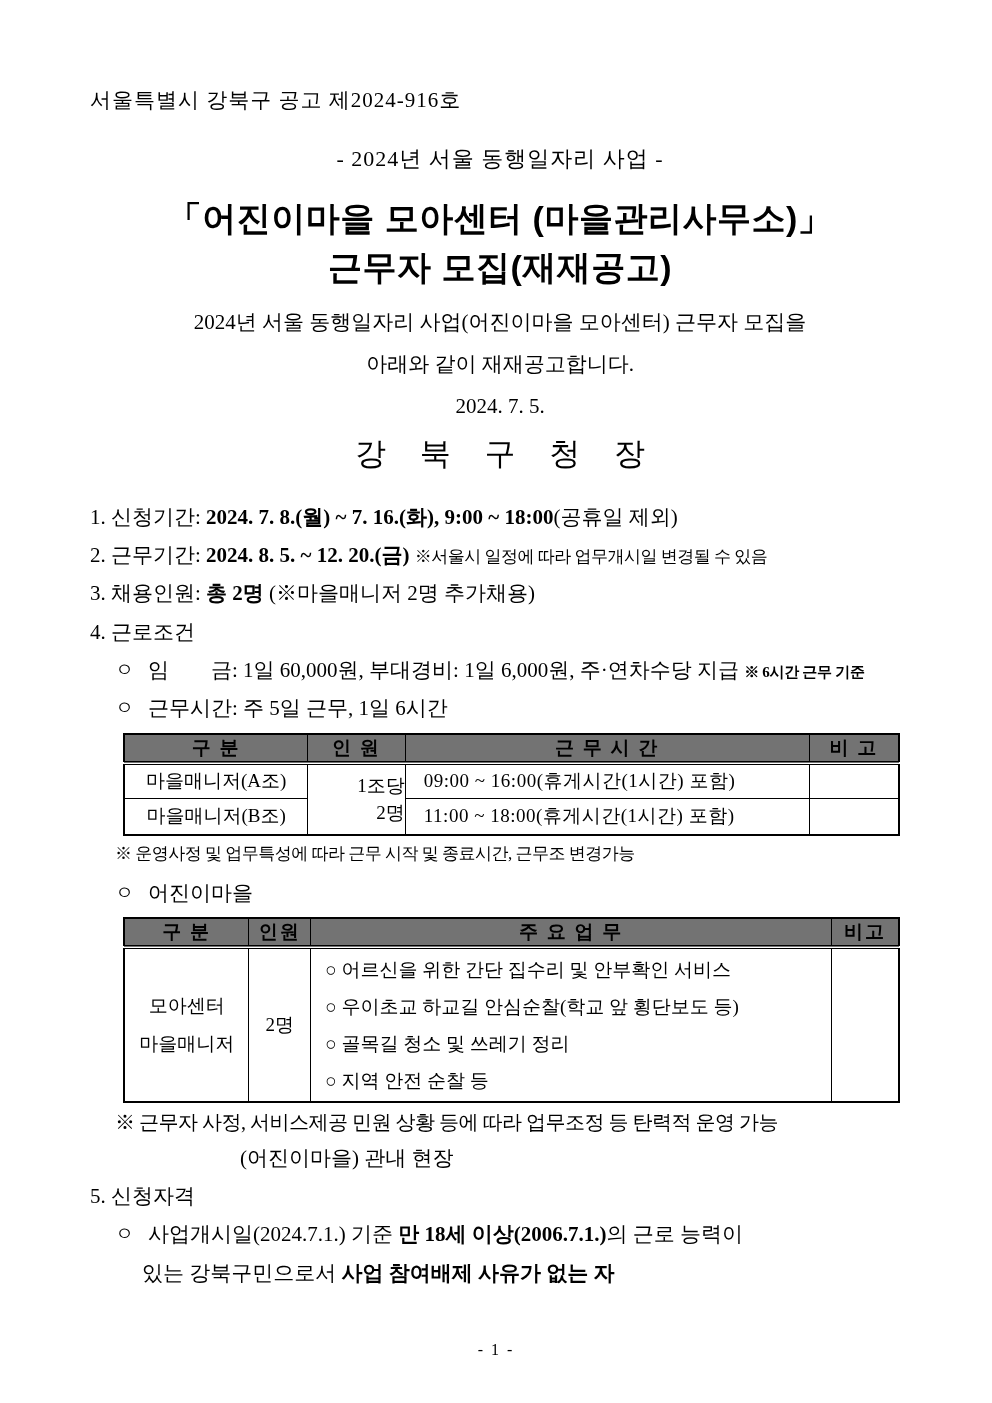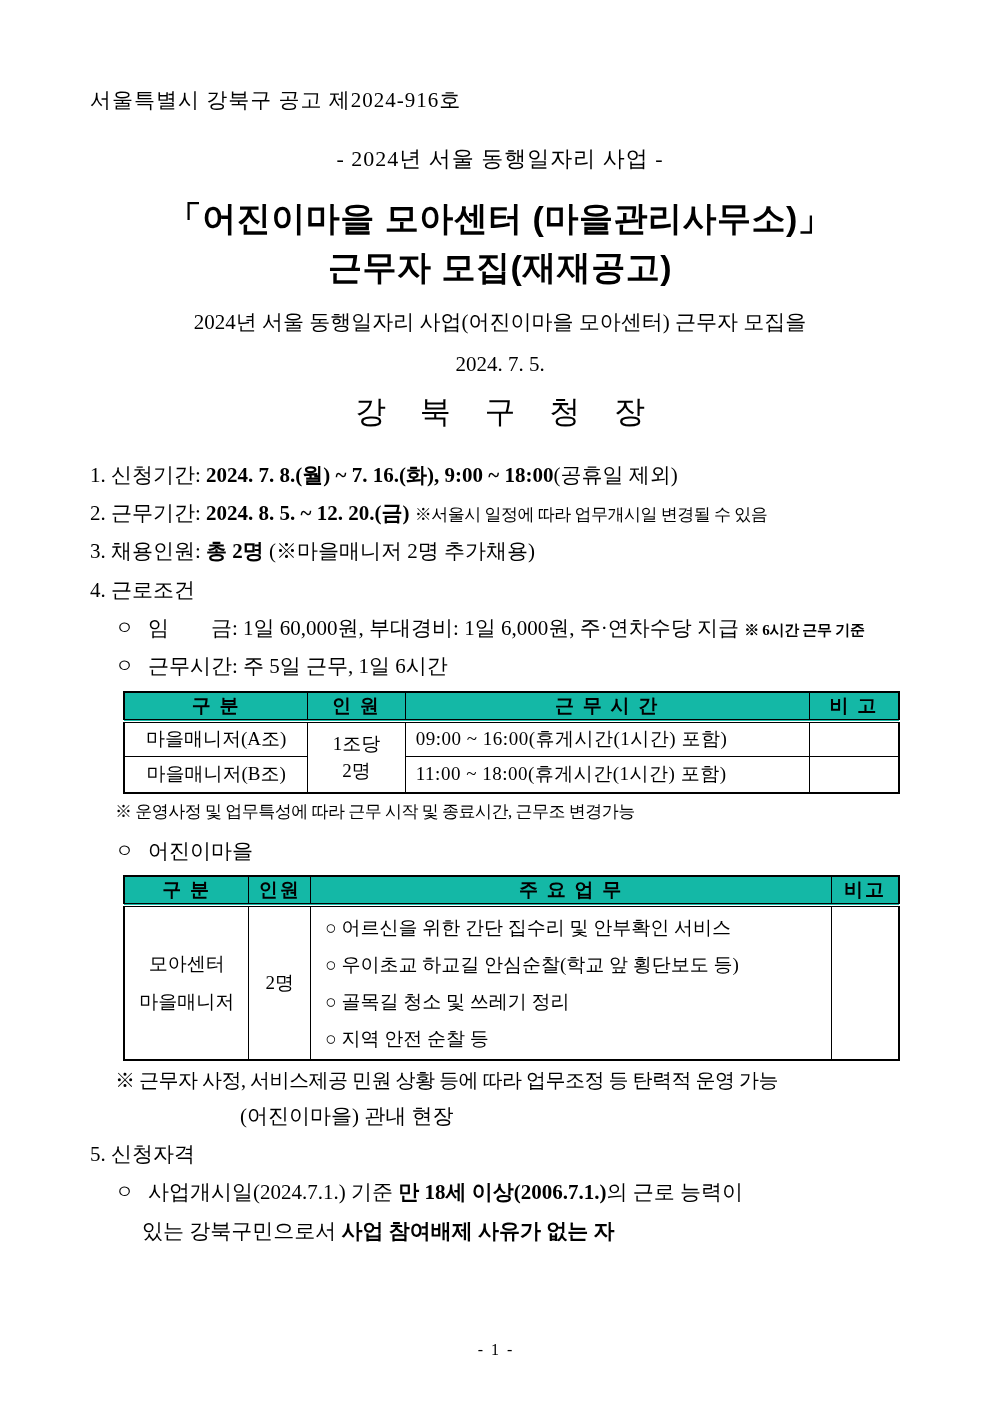--- a/index.html
+++ b/index.html
@@ -46,31 +46,31 @@
   table {
     border-collapse: collapse;
     width: 777px;
     margin: 10px 0 6px 33px;
     table-layout: fixed;
     font-size: 19px;
     border: 2.5px solid #000;
   }
   th, td { border: 1.5px solid #000; }
   th {
-    background: #14b8a6;
+    background: #737373;
     font-weight: 700;
     height: 26px;
     text-align: center;
     letter-spacing: 2px;
     border-bottom: 4px double #000;
   }
   .t1 td { height: 36px; margin-left: 12px; }
   .t1 .cat { text-align: center; }
-  .t1 .pers { text-align: center; line-height: 1.45; }
-  .t1 .time { text-align: left; padding-left: 10px; letter-spacing: 0.5px; }
+  .t1 .pers { text-align: right; line-height: 1.45; }
+  .t1 .time { text-align: left; padding-left: 18px; letter-spacing: 0.5px; }
   .t2 .body-row td { height: 155px; vertical-align: middle; }
   .t2 .cat { text-align: center; line-height: 2.0; }
   .t2 .pers { text-align: center; }
   .t2 .duties { padding-left: 14px; line-height: 1.95; }
   .after-note { font-size: 17px; padding-left: 25px; margin: 2px 0 8px; letter-spacing: -0.5px; white-space: nowrap; }
   .duty-head { font-size: 21px; padding-left: 25px; margin: 14px 0 4px; }
   .loc-line2 { padding-left: 150px; }
   .elig-line2 { padding-left: 52px; }
   .footer { position: absolute; left: 0; right: 0; bottom: 44px; text-align: center; font-size: 16px; letter-spacing: 2px; }
 </style>
@@ -83,20 +83,21 @@
 
   <div class="subtitle">- 2024년 서울 동행일자리 사업 -</div>
 
   <div class="title-block">
     <div>「어진이마을 모아센터 (마을관리사무소)」</div>
     <div>근무자 모집(재재공고)</div>
   </div>
 
   <div class="intro">
     <div>2024년 서울 동행일자리 사업(어진이마을 모아센터) 근무자 모집을</div>
+    <div>아래와 같이 재재공고합니다.</div>
   </div>
 
   <div class="date-line">2024. 7. 5.</div>
 
   <div class="issuer">강 북 구 청 장</div>
 
   <div class="main">
 
     <div class="line"><span>1. 신청기간: </span><b>2024. 7. 8.(월) ~ 7. 16.(화), 9:00 ~ 18:00</b><span>(공휴일 제외)</span></div>
 

